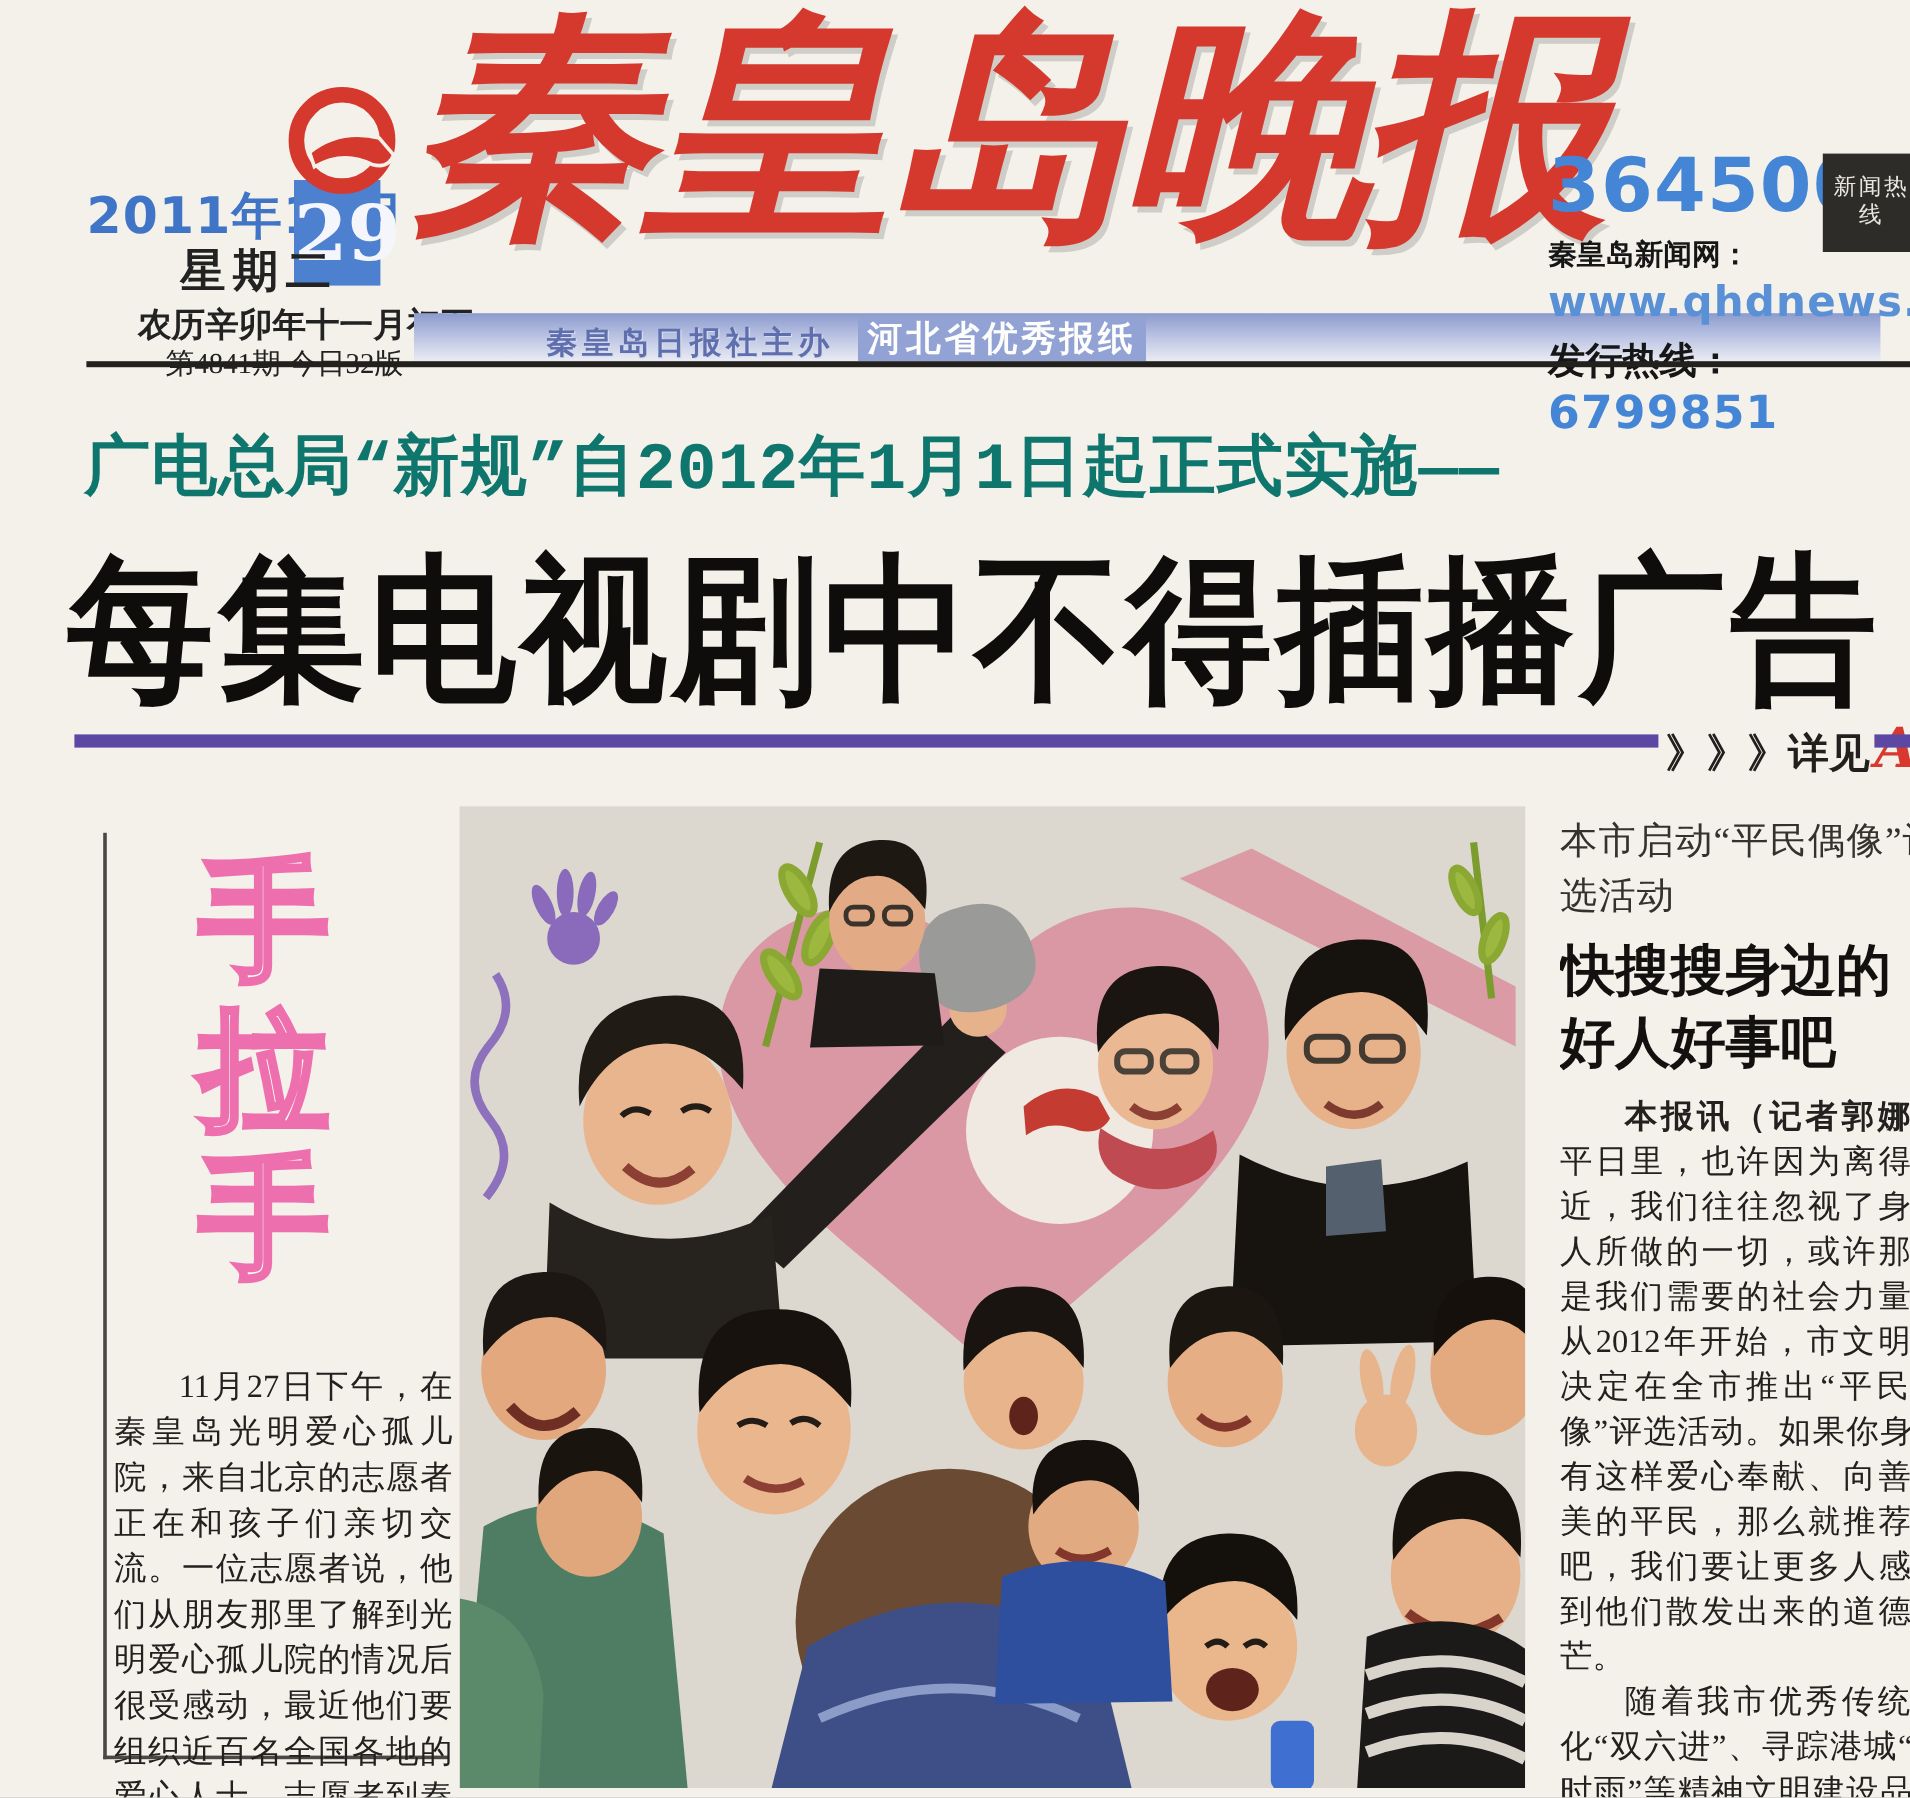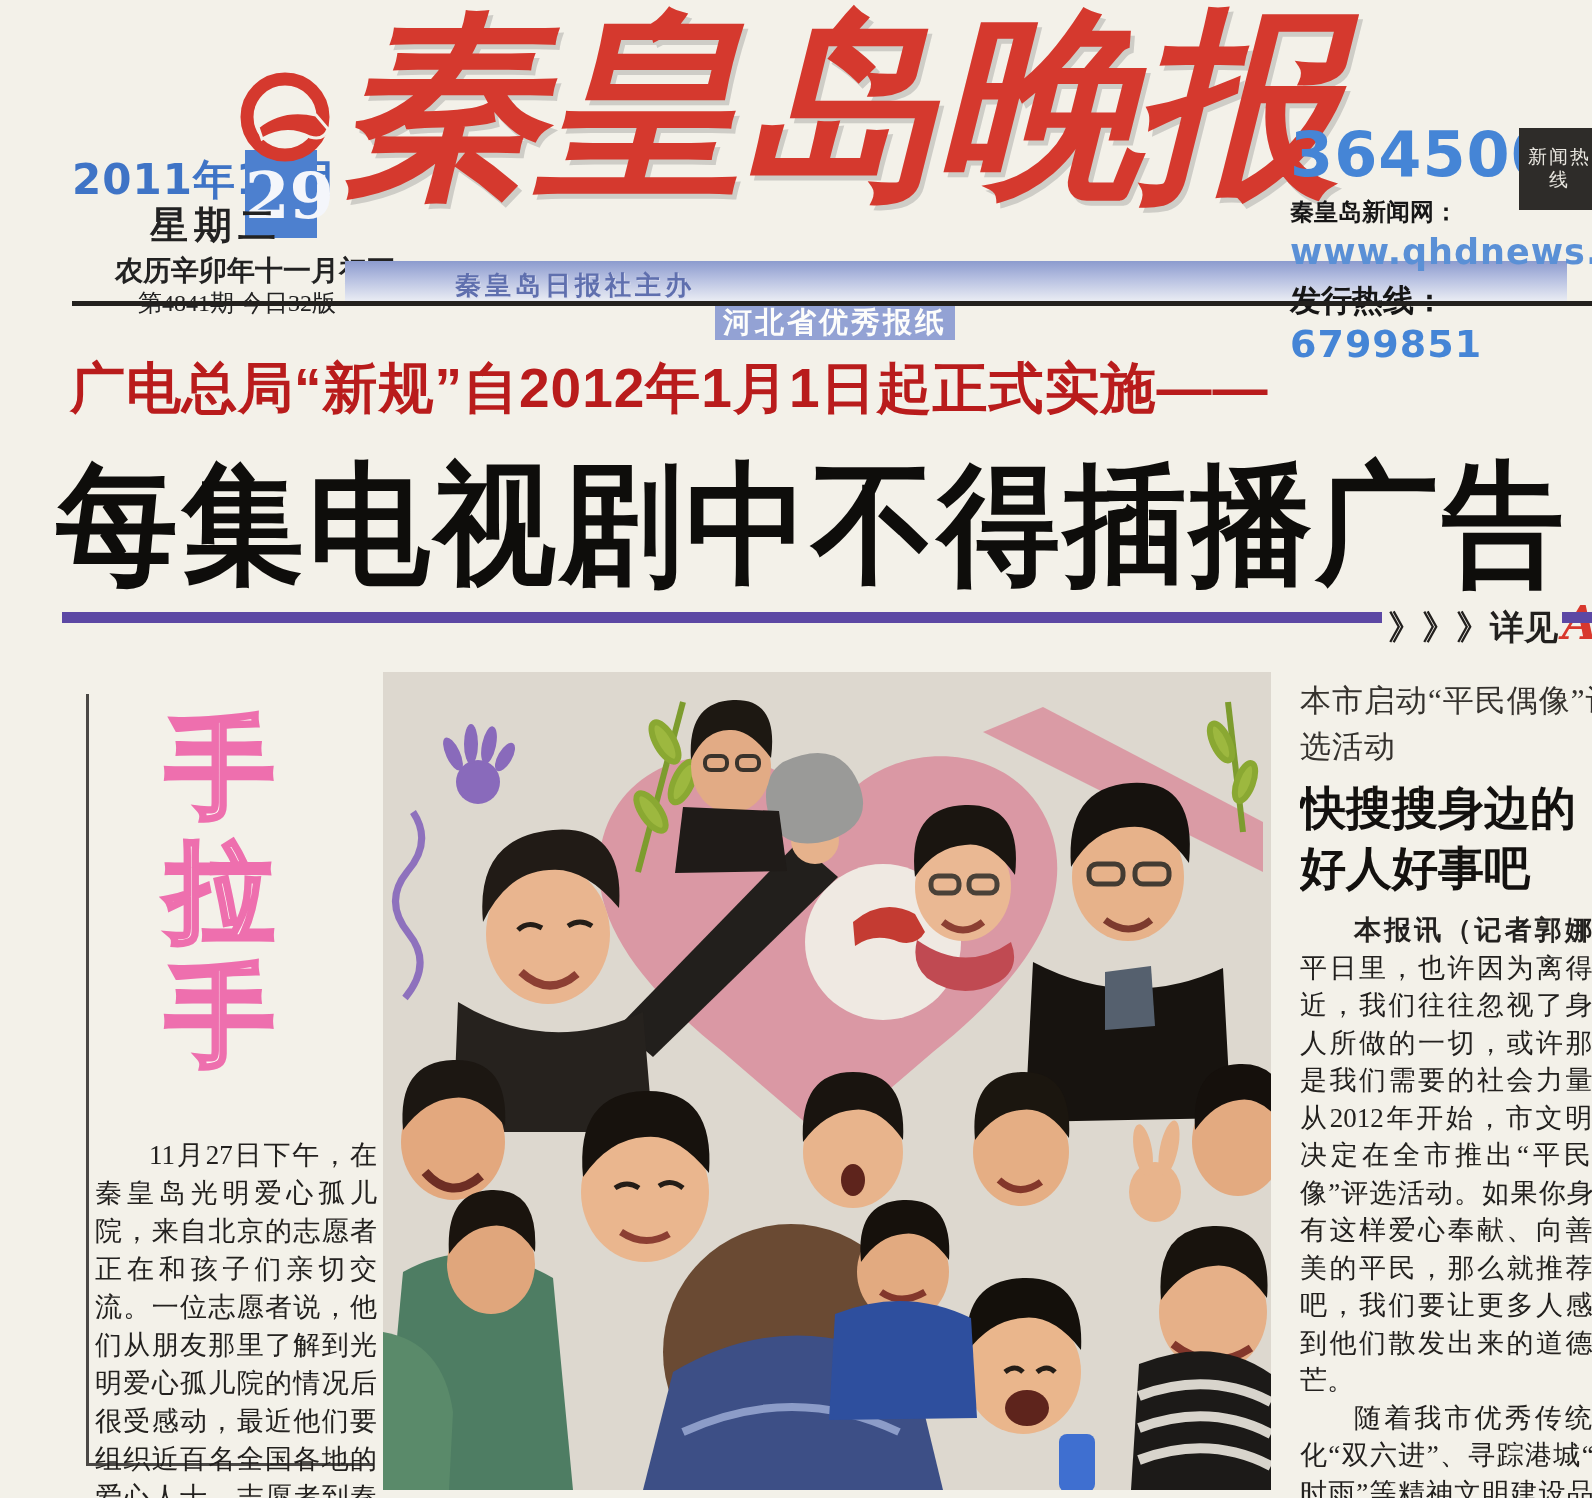--- a/index.html
+++ b/index.html
@@ -29,41 +29,41 @@
     font-family:"DejaVu Serif",serif; font-style:italic; font-weight:bold;
     font-size:205px; color:#d5392e; letter-spacing:-6px; white-space:nowrap;
     text-shadow:4px 5px 0 rgba(110,110,110,.28); }
 
   .strip { left:345px; top:261px; width:1222px; height:42px;
     background:linear-gradient(to bottom,#8c9bce 0%,#b9c2e2 45%,#eef0f5 100%); }
   .strip-left { left:455px; top:268px; font-size:26px; font-weight:bold;
     color:#5f6fae; letter-spacing:4px; text-shadow:1px 1px 0 #d8dcef;}
   .strip-center { left:715px; top:265px; font-size:29px; font-weight:bold;
     color:#fdfdfb; letter-spacing:3px; background:#93a2d4; padding:0 8px;
-    line-height:36px;margin-top:39px;}
+    line-height:36px;}
   .strip-right { left:1008px; top:271px; font-size:24px; color:#1d1d1d;}
 
   .hotline-num { left:1290px; top:118px; font-family:"DejaVu Sans",sans-serif;
     font-weight:bold; font-size:62px; color:#4585d6; letter-spacing:1px;}
   .hotline-badge { left:1519px; top:128px; width:81px; height:82px;
     background:#2e2c29; color:#e8e6df; font-size:19px; line-height:23px;
     text-align:center; padding-top:17px; letter-spacing:2px;
     font-family:"DejaVu Sans",sans-serif;}
   .web-label { left:1290px; top:196px; font-size:24px; font-weight:bold; color:#161616;}
   .web-url { left:1290px; top:232px; font-family:"DejaVu Sans",sans-serif;
     font-weight:bold; font-size:35px; color:#5a90d6; letter-spacing:1px;}
   .circ-line { left:1290px; top:280px; font-size:31px; font-weight:bold; color:#161616;}
   .circ-num { font-family:"DejaVu Sans",sans-serif; font-size:38px; color:#4585d6;
     letter-spacing:1px; vertical-align:-2px;}
 
   .black-rule { left:72px; top:301px; width:1520px; height:5px; background:#23211e;}
 
   
-  .kicker { left:70px; top:352px; font-family:Liberation Sans, sans-serif;
-    font-weight:bold; font-size:55px; color:#b91c1c; letter-spacing:1px;
+  .kicker { left:70px; top:352px; font-family:Liberation Mono, monospace;
+    font-weight:bold; font-size:55px; color:#0f766e; letter-spacing:1px;
     white-space:nowrap;text-align:center;}
   .headline { left:56px; top:438px; width:1520px; font-family:"DejaVu Sans",sans-serif;
     font-weight:900; font-size:122px; color:#0e0d0b; letter-spacing:4px;
     white-space:nowrap; transform:scaleY(1.08); transform-origin:top left;}
   .purple-rule { left:62px; top:612px; width:1320px; height:11px; background:#5c48a4;}
   .purple-rule-end { left:1562px; top:612px; width:30px; height:11px; background:#5c48a4;}
   .refer { left:1388px; top:596px; font-size:34px; font-weight:bold; color:#22201e;
     white-space:nowrap;}
   .refer .pg { font-family:"DejaVu Serif",serif; font-style:italic; font-weight:bold;
     font-size:46px; color:#d8382d; padding:0 4px;}

